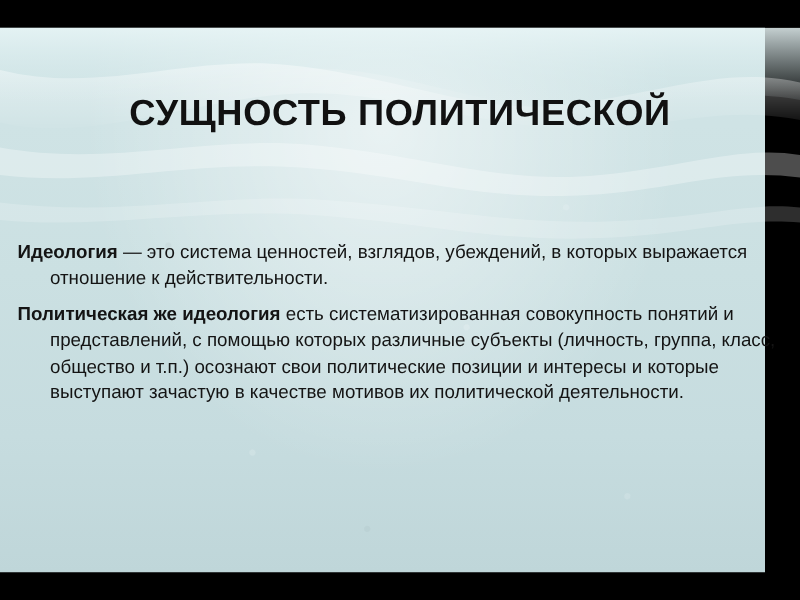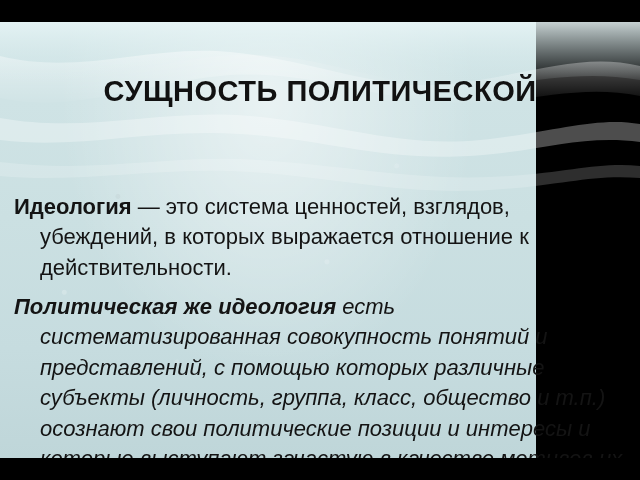--- a/index.html
+++ b/index.html
@@ -22,21 +22,21 @@
     background: #000;
     z-index: 5;
   }
   .letterbox.top { top: 0; height: 22px; }
   .letterbox.bottom { bottom: 0; height: 22px; }
 
   .canvas {
     position: absolute;
     top: 22px;
     left: 0;
-    width: 536px;
+    width: 612px;
     height: 436px;
     background:
       radial-gradient(ellipse at 50% 18%, rgba(255,255,255,0.55) 0%, rgba(255,255,255,0.0) 55%),
       linear-gradient(to bottom, #cfe4e6 0%, #cfe3e5 18%, #cbe0e2 45%, #c6dcdf 75%, #bfd6d9 100%);
   }
   
   .canvas::after {
     content: "";
     position: absolute;
     inset: 0;
@@ -78,33 +78,32 @@
 
   .body-block {
     position: absolute;
     top: 170px;
     left: 14px;
     width: 614px;
     z-index: 3;
     color: #141414;
   }
   .para {
-    font-size: 22px;
+    font-size: 15px;
     line-height: 1.38;
     margin: 0 0 4px 0;
     text-indent: 0;
     padding-left: 26px;
   }
   .para .lead {
     font-weight: bold;
     margin-left: -26px;
   }
   .para.second {
     margin-top: 9px;
-    font-style: italic;
   }
 </style>
 </head>
 <body>
 
 <div id="slide">
 
   <div class="letterbox top"></div>
 
   <div class="canvas">

